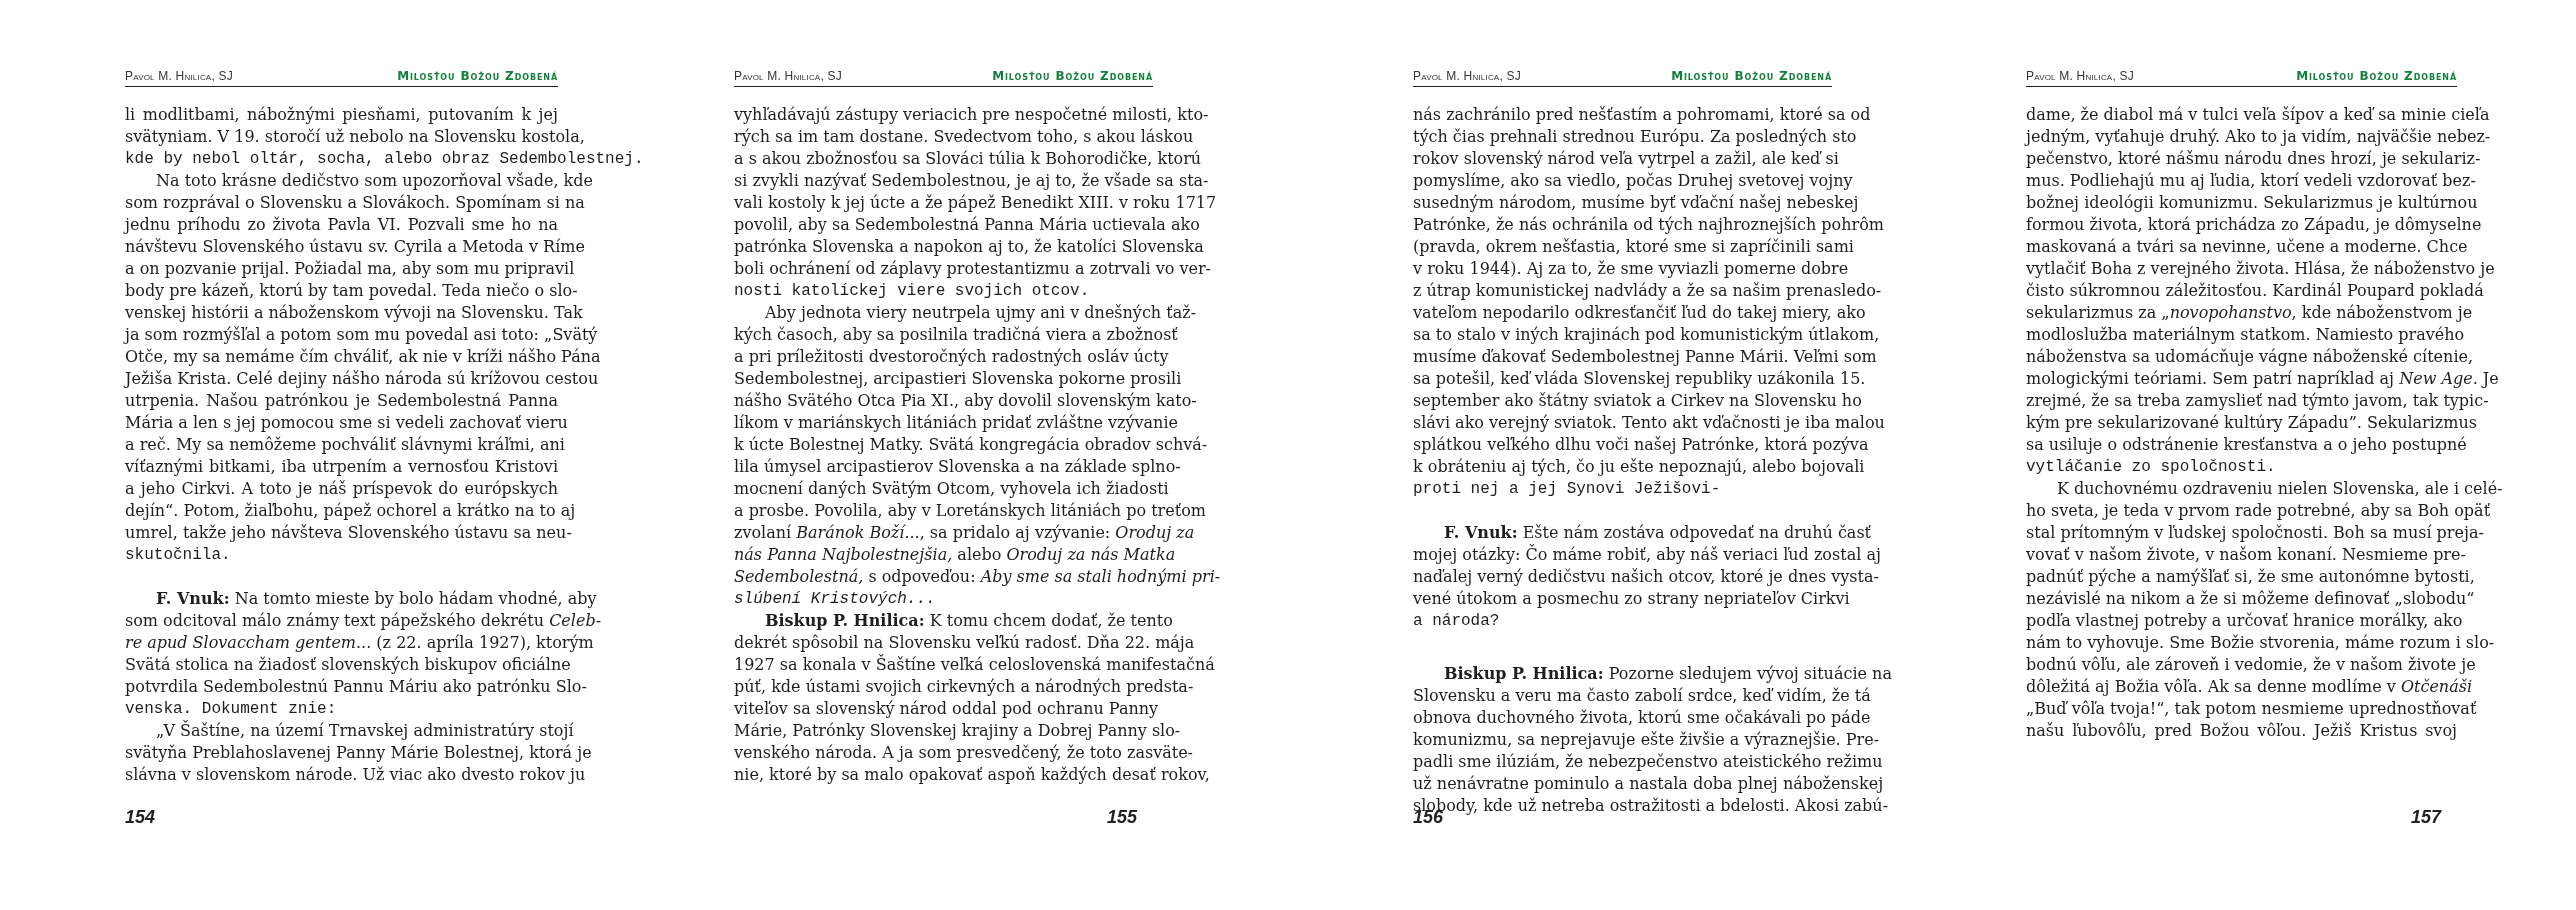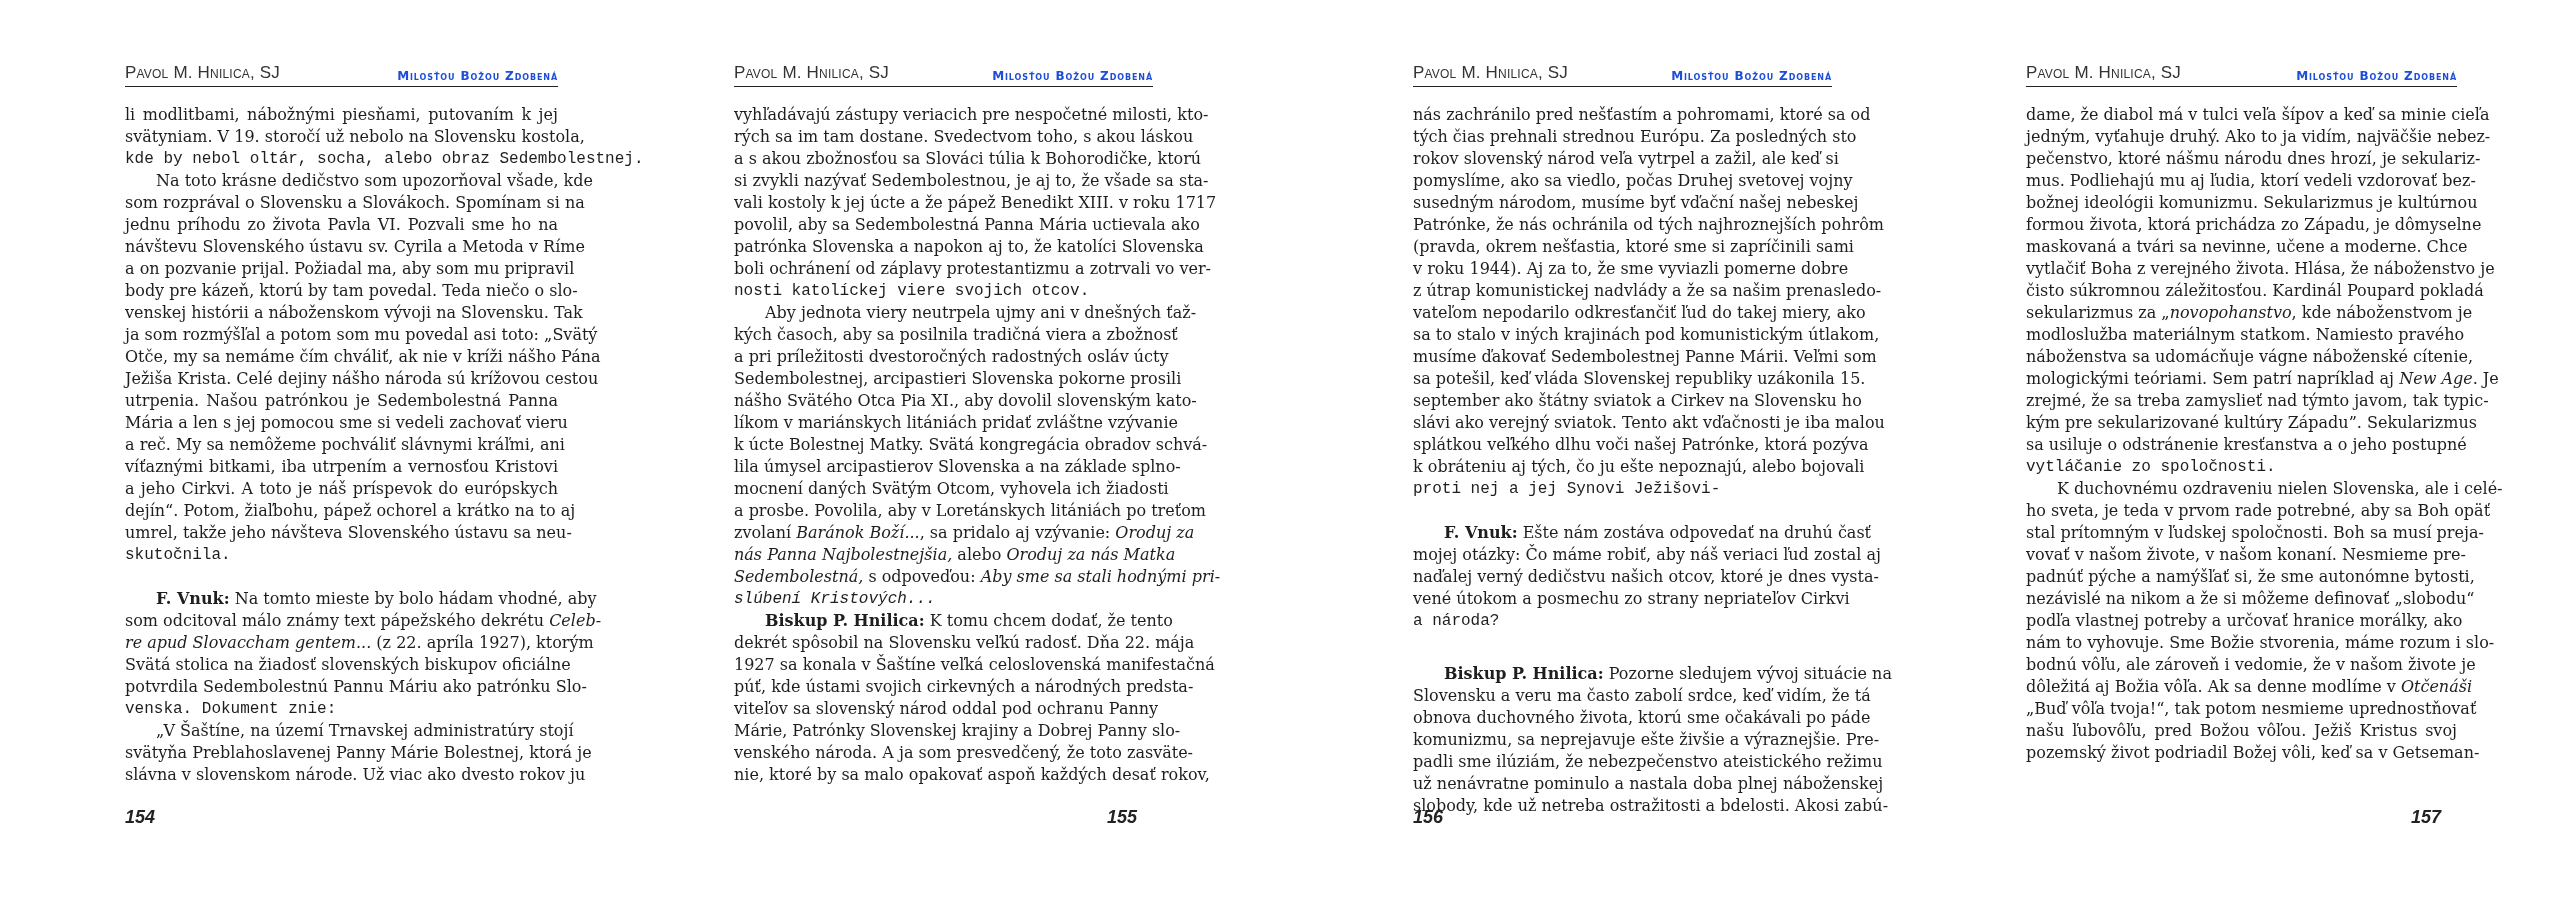--- a/index.html
+++ b/index.html
@@ -3,22 +3,22 @@
 <meta charset="utf-8">
 <style>
   html, body { margin: 0; padding: 0; background: #ffffff; }
   body { width: 2576px; height: 910px; position: relative; overflow: hidden; }
   .page { position: absolute; top: 0; height: 910px; }
   .p1 { left: 125px; width: 433px; }
   .p2 { left: 734px; width: 419px; }
   .p3 { left: 1413px; width: 419px; }
   .p4 { left: 2026px; width: 431px; }
   .hdr { position: absolute; top: 69px; left: 0; right: 0; height: 17px; border-bottom: 1.7px solid #222; }
-  .hdr-author { position: absolute; left: 0; bottom: 2.6px; font-family: "Liberation Sans", sans-serif; font-size: 17px; color: #333; font-variant: small-caps; letter-spacing: 0.2px; }
-  .hdr-title { position: absolute; right: 0; bottom: 2.6px; font-family: "DejaVu Sans", sans-serif; font-weight: bold; font-size: 12px; color: #1d4ed8; font-variant: small-caps; letter-spacing: 0.9px; }
+  .hdr-author { position: absolute; left: 0; bottom: 2.6px; font-family: "Liberation Sans", sans-serif; font-size: 12px; color: #333; font-variant: small-caps; letter-spacing: 0.2px; }
+  .hdr-title { position: absolute; right: 0; bottom: 2.6px; font-family: "DejaVu Sans", sans-serif; font-weight: bold; font-size: 12px; color: #15803d; font-variant: small-caps; letter-spacing: 0.9px; }
   .body { position: absolute; top: 104px; left: 0; right: 0; font-family: "DejaVu Serif", serif; font-size: 16px; line-height: 22px; color: #1e1e1e; text-align: justify; hyphens: manual; }
   .body p { margin: 0; text-indent: 0; }
   .body p.gap { margin-top: 22px; }
   .body .spk { font-weight: bold; }
   .body em { font-style: italic; }
   .line { display: block; text-align: justify; text-align-last: justify; white-space: nowrap; overflow: visible; }
   .line.last { text-align-last: left; font-family: Liberation Mono, monospace; }
   .pn { position: absolute; top: 807px; font-family: "Liberation Sans", sans-serif; font-weight: bold; font-style: italic; font-size: 18px; color: #222; }
   .pn.left { left: 0; }
   .pn.right { right: 16px; }
@@ -198,18 +198,17 @@
         <span class="line">stal prítomným v ľudskej spoločnosti. Boh sa musí preja-</span>
         <span class="line">vovať v našom živote, v našom konaní. Nesmieme pre-</span>
         <span class="line">padnúť pýche a namýšľať si, že sme autonómne bytosti,</span>
         <span class="line">nezávislé na nikom a že si môžeme definovať „slobodu“</span>
         <span class="line">podľa vlastnej potreby a určovať hranice morálky, ako</span>
         <span class="line">nám to vyhovuje. Sme Božie stvorenia, máme rozum i slo-</span>
         <span class="line">bodnú vôľu, ale zároveň i vedomie, že v našom živote je</span>
         <span class="line">dôležitá aj Božia vôľa. Ak sa denne modlíme v <em>Otčenáši</em></span>
         <span class="line">„Buď vôľa tvoja!“, tak potom nesmieme uprednostňovať</span>
         <span class="line">našu ľubovôľu, pred Božou vôľou. Ježiš Kristus svoj</span>
-        <span class="line">pozemský život podriadil Božej vôli, keď sa v Getseman-</span>
       </p>
     </div>
   <div class="pn right">157</div>
 </div>
 
 
 </body></html>

